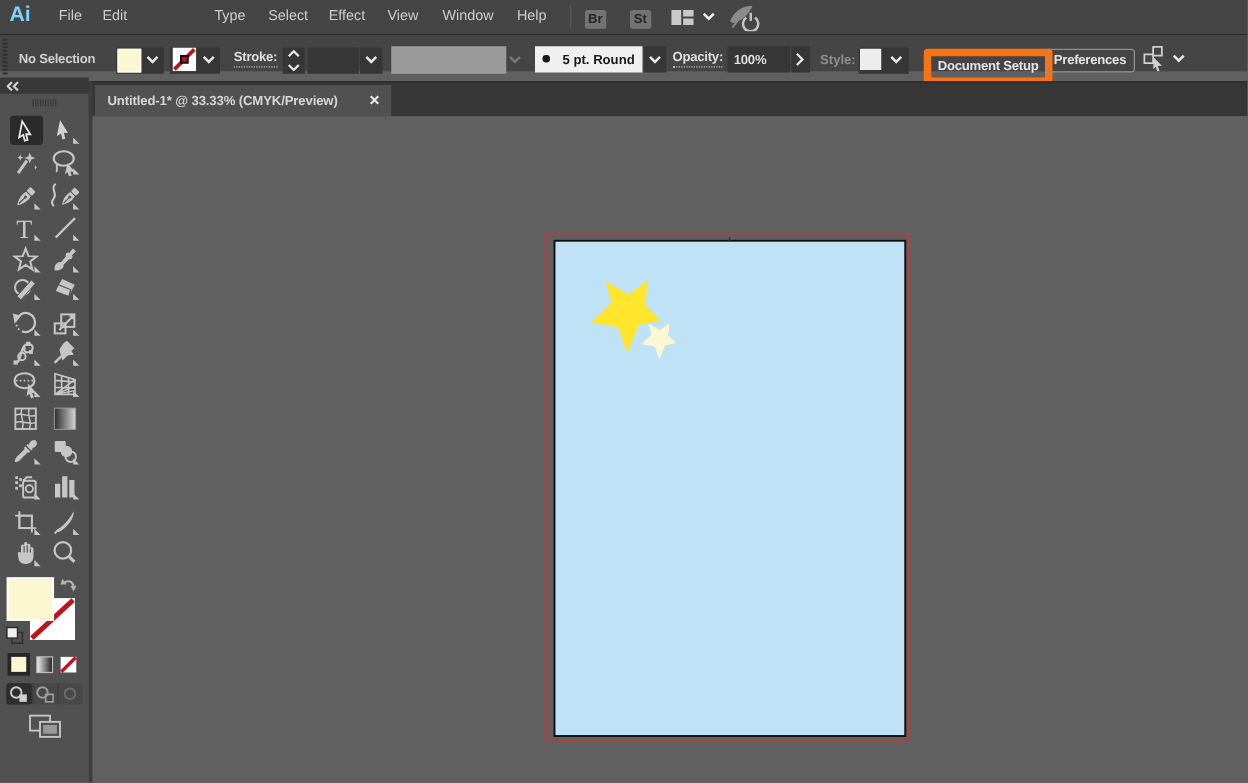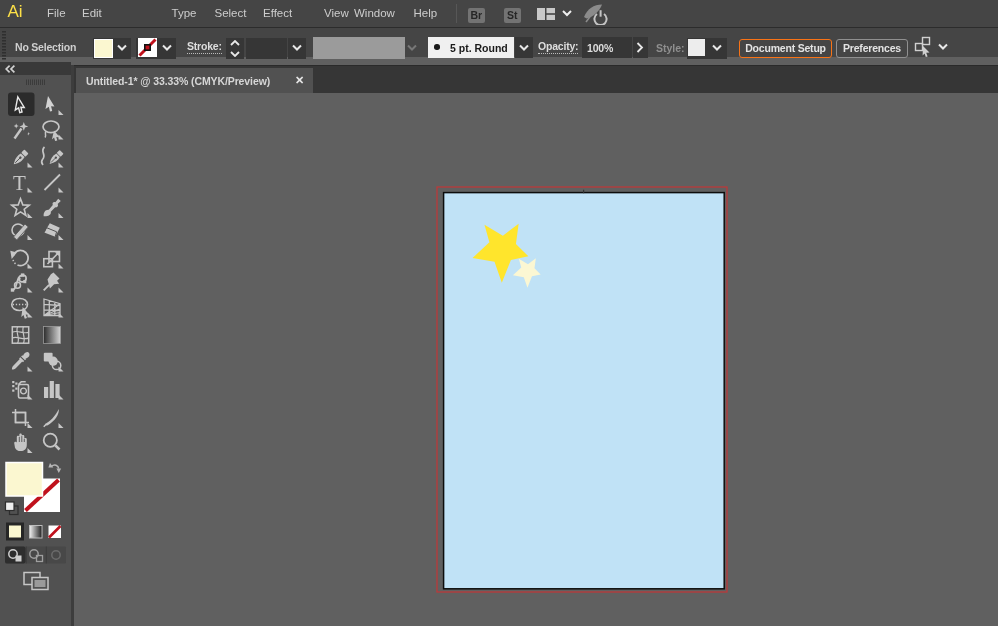--- a/index.html
+++ b/index.html
@@ -15,28 +15,28 @@
   #toolpanel{left:0;top:75px;width:71px;height:551px;background:#515151;}
   #tooldivider{left:71px;top:65px;width:3px;height:561px;background:#3d3d3d;}
   .lbl{color:#dedede;font-size:10.5px;font-weight:bold;letter-spacing:-0.2px;}
   .darkbox{background:#363636;}
   svg{display:block;}
 </style>
 </head>
 <body>
 
 <div class="abs" id="menubar">
-  <div class="abs" style="left:7.5px;top:2px;font-size:17px;font-weight:normal;color:#fde047;">Ai</div>
+  <div class="abs" style="left:7.5px;top:2px;font-size:17px;font-weight:bold;color:#7dd3fc;">Ai</div>
   <div class="mi" style="left:47px;">File</div>
   <div class="mi" style="left:82px;">Edit</div>
   <div class="mi" style="left:121px;margin-top:24px;">Object</div>
   <div class="mi" style="left:171.5px;">Type</div>
   <div class="mi" style="left:214.5px;">Select</div>
   <div class="mi" style="left:263px;">Effect</div>
-  <div class="mi" style="left:324px;">View</div>
+  <div class="mi" style="left:310px;">View</div>
   <div class="mi" style="left:354px;">Window</div>
   <div class="mi" style="left:413.5px;">Help</div>
   <div class="abs" style="left:456px;top:4px;width:1px;height:19px;background:#575757;"></div>
   <div class="abs" style="left:468px;top:7.5px;width:16.5px;height:15px;background:#737373;border-radius:2px;
        color:#262626;font-size:10.5px;font-weight:bold;text-align:center;line-height:15px;">Br</div>
   <div class="abs" style="left:504px;top:7.5px;width:16.5px;height:15px;background:#737373;border-radius:2px;
        color:#262626;font-size:10.5px;font-weight:bold;text-align:center;line-height:15px;">St</div>
 
   <svg class="abs" style="left:537px;top:8px;" width="18" height="12" viewBox="0 0 18 12">
     <rect x="0" y="0" width="8" height="12" fill="#c9c9c9"></rect>
@@ -124,21 +124,21 @@
     <path d="M1.5,1 L6,5.5 L1.5,10" stroke="#e8e8e8" stroke-width="1.8" fill="none"></path>
   </svg>
 
   <div class="abs" style="left:656px;top:14px;font-size:10.5px;font-weight:bold;color:#8f8f8f;">Style:</div>
   <div class="abs darkbox" style="left:687px;top:10px;width:40px;height:21px;"></div>
   <div class="abs" style="left:688px;top:11px;width:17px;height:17px;background:#ededed;"></div>
   <svg class="abs" style="left:712px;top:16px;" width="10" height="8" viewBox="0 0 10 8">
     <path d="M1,1.5 L5,5.5 L9,1.5" stroke="#e8e8e8" stroke-width="2" fill="none"></path>
   </svg>
 
-  <div class="abs" style="left:739px;top:11px;width:91px;height:17px;border:1px solid #f97316;border-radius:3px;
+  <div class="abs" style="left:739px;top:11px;width:91px;height:17px;border:6px solid #f97316;border-radius:3px;
        color:#e3e3e3;font-size:10.5px;font-weight:bold;letter-spacing:-0.2px;text-align:center;line-height:17px;">Document Setup</div>
   <div class="abs" style="left:836px;top:11px;width:70px;height:17px;border:1px solid #909090;border-radius:3px;
        color:#e3e3e3;font-size:10.5px;font-weight:bold;letter-spacing:-0.2px;text-align:center;line-height:17px;">Preferences</div>
 
   <svg class="abs" style="left:914px;top:8px;" width="20" height="22" viewBox="0 0 20 22">
     <rect x="8.5" y="1.5" width="7" height="7" fill="none" stroke="#d0d0d0" stroke-width="1.4"></rect>
     <rect x="1.5" y="7.5" width="7" height="7" fill="none" stroke="#d0d0d0" stroke-width="1.4"></rect>
     <path d="M9,10 L15.5,16.5 L12.2,16.8 L13.6,20.5 L11.8,21 L10.6,17.4 L8.6,19.4 Z" fill="#d0d0d0"></path>
   </svg>
   <svg class="abs" style="left:938px;top:15px;" width="10" height="8" viewBox="0 0 10 8">

